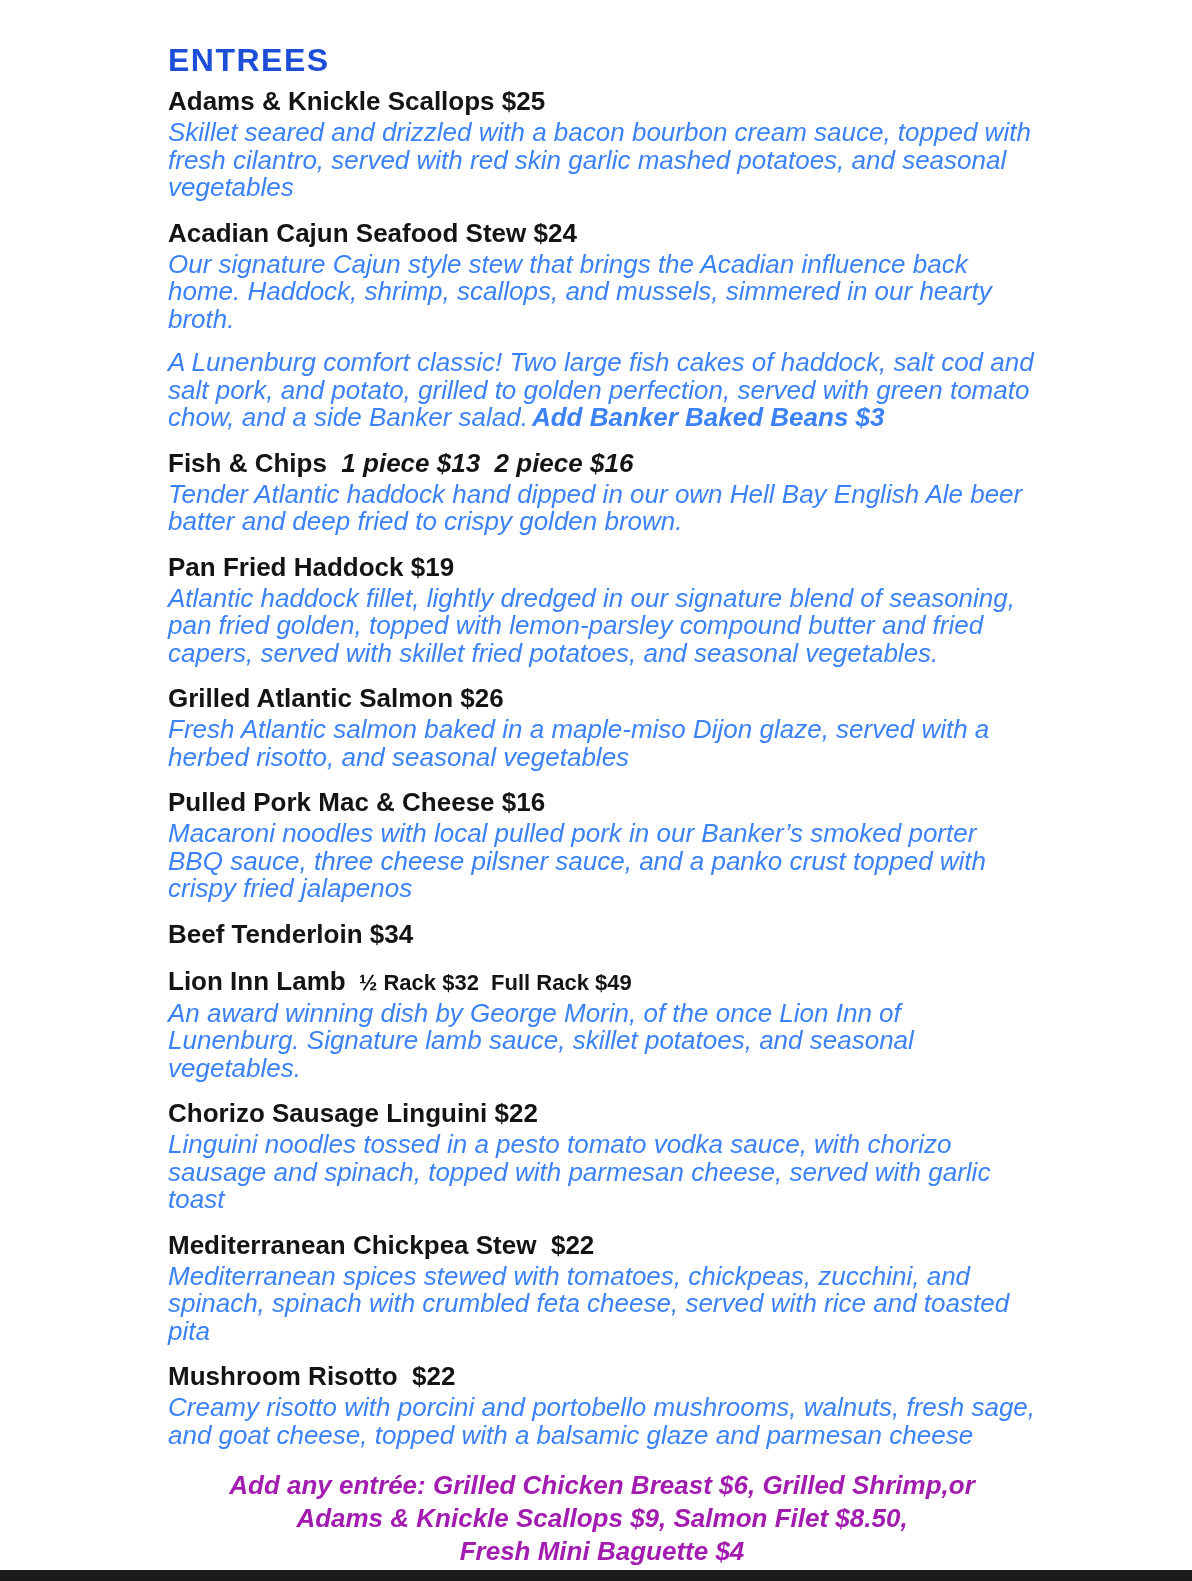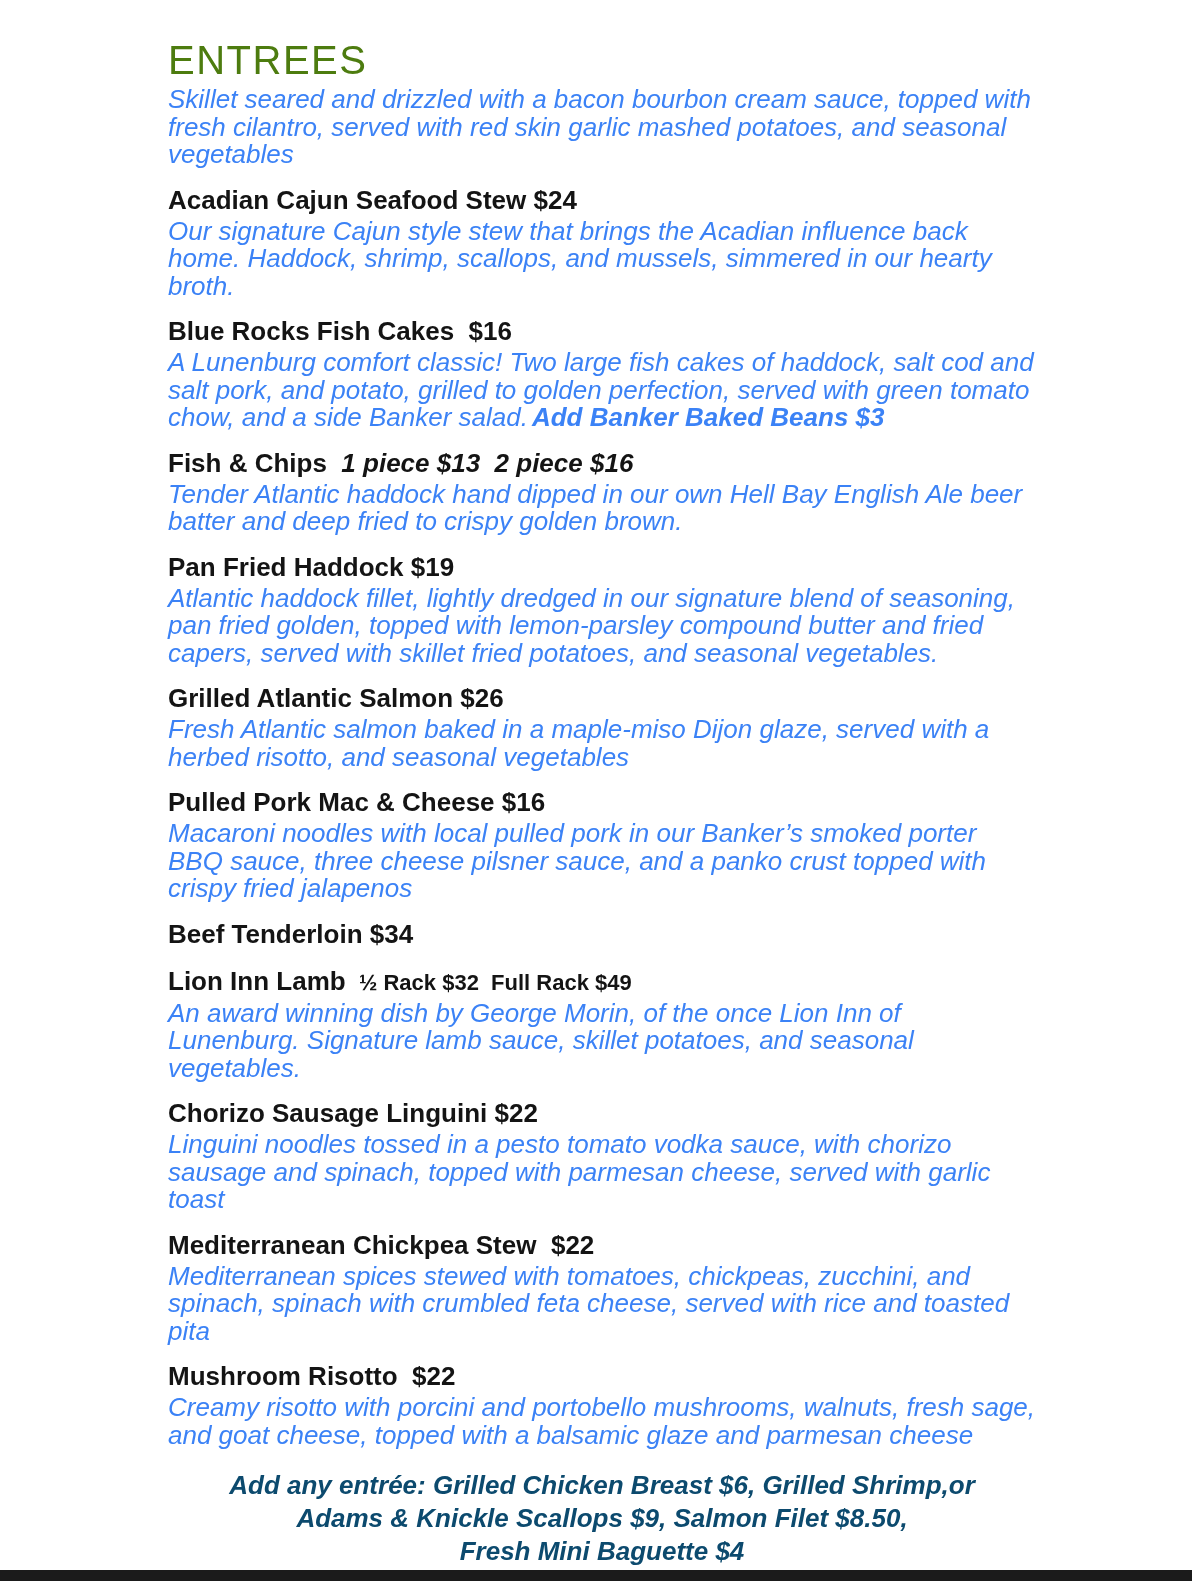--- a/index.html
+++ b/index.html
@@ -9,24 +9,24 @@
     background: #ffffff;
     font-family: "Liberation Sans", sans-serif;
     position: relative;
     overflow: hidden;
   }
   .page {
     padding: 40px 0 0 168px;
     width: 868px;
   }
   .section-title {
-    font-size: 40px;
-    font-weight: 400;
+    font-size: 32px;
+    font-weight: 700;
     letter-spacing: 1.5px;
-    color: #4d7c0f;
+    color: #1d4ed8;
     margin: 0 0 4px 0;
     line-height: 40px;
   }
   .menu-item { margin-top: 16px; }
   .item-title {
     font-size: 26px;
     font-weight: bold;
     color: #141414;
     margin: 0 0 2px 0;
     line-height: 31px;
@@ -41,21 +41,21 @@
     color: #3b82f6;
     margin: 0;
     line-height: 27.5px;
   }
   .desc-addon { font-weight: bold; margin-left: 4px; }
   .desc-addon:empty { display: none; margin: 0; }
   .footer-note {
     margin-top: 20px;
     width: 868px;
     text-align: center;
-    color: #0c4a6e;
+    color: #a21caf;
     font-weight: bold;
     font-style: italic;
     font-size: 26px;
     line-height: 33px;
   }
   .bottom-bar {
     position: absolute;
     left: 0;
     bottom: 0;
     width: 100%;
@@ -64,30 +64,30 @@
   }
 </style>
 </head>
 <body>
 
 <div class="page">
 
   <h1 class="section-title">ENTREES</h1>
 
   <div class="menu-item" style="margin-top:6px;">
+    <h3 class="item-title"><span>Adams &amp; Knickle Scallops</span> <span class="price">$25</span></h3>
     <p class="item-desc"><span>Skillet seared and drizzled with a bacon bourbon cream sauce, topped with fresh cilantro, served with red skin garlic mashed potatoes, and seasonal vegetables</span></p>
   </div>
 
   <div class="menu-item">
     <h3 class="item-title"><span>Acadian Cajun Seafood Stew</span> <span class="price">$24</span></h3>
     <p class="item-desc"><span>Our signature Cajun style stew that brings the Acadian influence back home. Haddock, shrimp, scallops, and mussels, simmered in our hearty broth.</span></p>
   </div>
 
   <div class="menu-item">
-    <h3 class="item-title"><span>Blue Rocks Fish Cakes</span> <span class="price"> $16</span></h3>
     <p class="item-desc"><span>A Lunenburg comfort classic! Two large fish cakes of haddock, salt cod and salt pork, and potato, grilled to golden perfection, served with green tomato chow, and a side Banker salad.</span><b class="desc-addon">Add Banker Baked Beans $3</b></p>
   </div>
 
   <div class="menu-item">
     <h3 class="item-title"><span>Fish &amp; Chips</span> <span class="price price-italic"> 1 piece $13  2 piece $16</span></h3>
     <p class="item-desc"><span>Tender Atlantic haddock hand dipped in our own Hell Bay English Ale beer batter and deep fried to crispy golden brown.</span></p>
   </div>
 
   <div class="menu-item">
     <h3 class="item-title"><span>Pan Fried Haddock</span> <span class="price">$19</span></h3>

